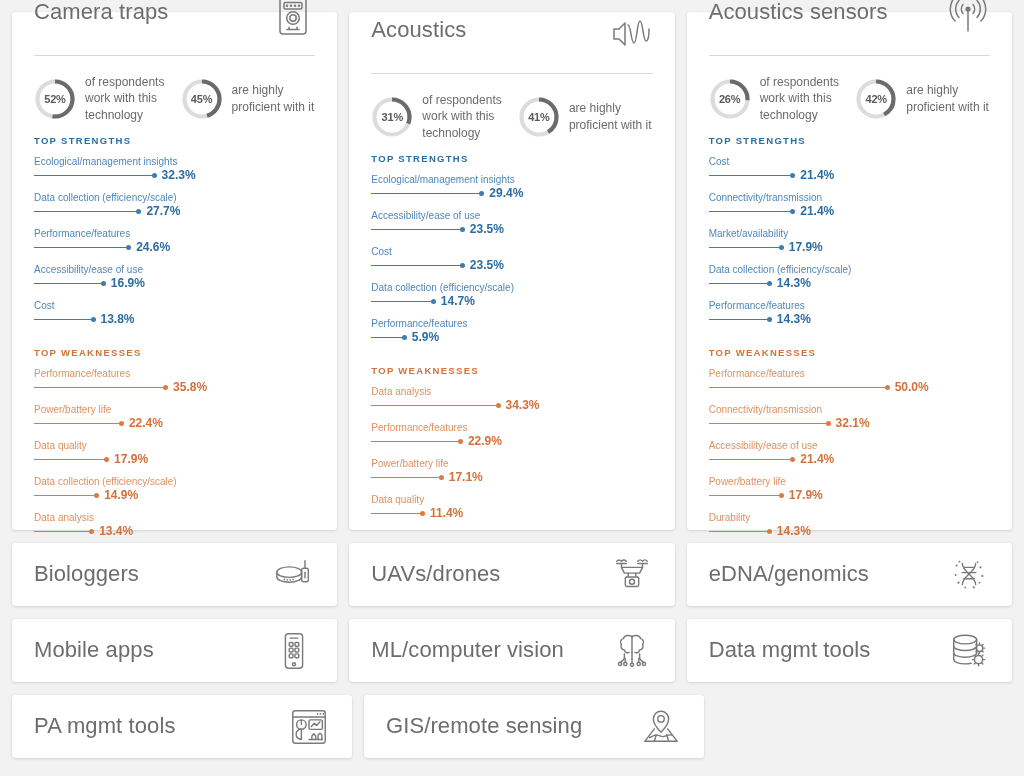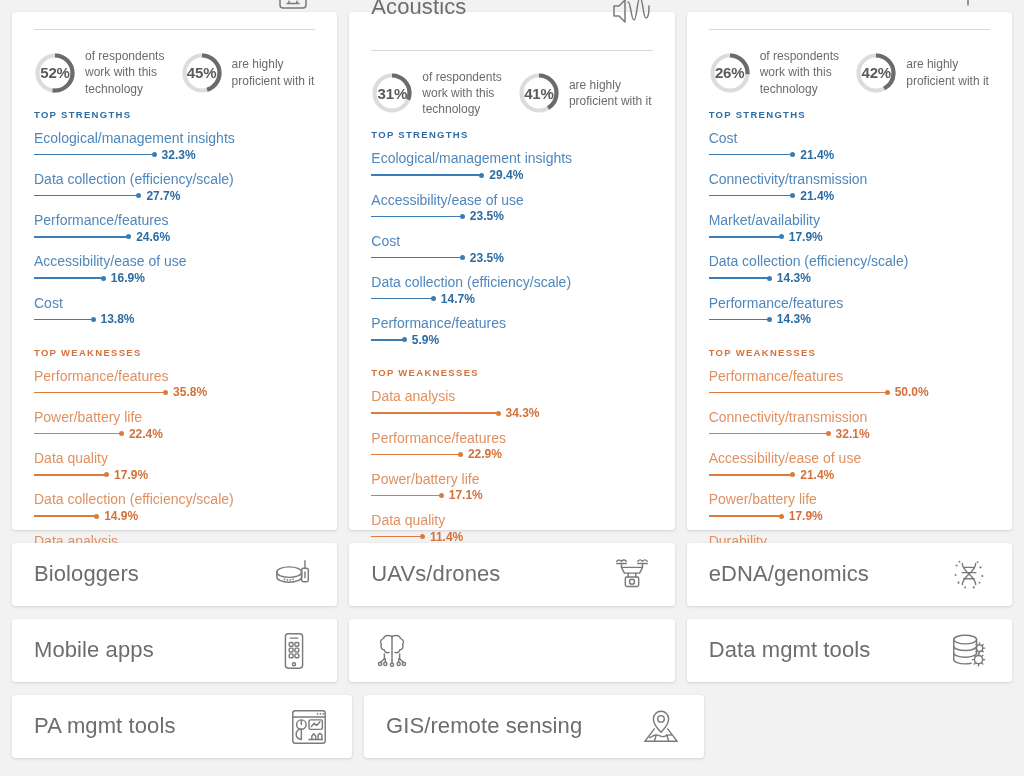--- a/index.html
+++ b/index.html
@@ -39,37 +39,37 @@
 
   
   .gauges { display: flex; align-items: center; margin-top: 18px; }
   .gauge-block { display: flex; align-items: center; }
   .gauge-block.first { width: 186px; }
   .gauge { position: relative; width: 42px; height: 42px; flex: 0 0 auto; }
   .gauge svg { display: block; transform: rotate(-90deg); }
   .gauge-val {
     position: absolute; inset: 0;
     display: flex; align-items: center; justify-content: center;
-    font-size: 15px; font-weight: 700; color: #5a5a5a; letter-spacing: -.2px;
+    font-size: 11px; font-weight: 700; color: #5a5a5a; letter-spacing: -.2px;
   }
   .gauge-label {
     margin-left: 9px; font-size: 12px; color: #6b6b6b; line-height: 1.35; max-width: 120px;
   }
 
   
   .section { margin-top: 12px; }
   .section-title {
     font-size: 9.5px; font-weight: 700; letter-spacing: 1.3px; text-transform: uppercase;
     margin-bottom: 9px;
   }
   .section.strengths .section-title { color: #2b6ca3; }
   .section.weaknesses .section-title { color: #d4713a; }
 
   .item { margin-bottom: 11px; }
-  .item-label { font-size: 14px; line-height: 1.3; margin-bottom: 3px; white-space: nowrap; }
+  .item-label { font-size: 10px; line-height: 1.3; margin-bottom: 3px; white-space: nowrap; }
   .section.strengths .item-label { color: #4f87bc; }
   .section.weaknesses .item-label { color: #e09161; }
 
   .item-bar { display: flex; align-items: center; height: 9px; }
   .bar-line { height: 1.5px; flex: 0 0 auto; }
   .bar-dot { width: 5px; height: 5px; border-radius: 50%; flex: 0 0 auto; margin-left: -1px; }
   .bar-value { font-size: 12px; font-weight: 700; margin-left: 5px; white-space: nowrap; }
   .section.strengths .bar-line, .section.strengths .bar-dot { background: #3b7cb5; }
   .section.strengths .bar-value { color: #2b6ca3; }
   .section.weaknesses .bar-line, .section.weaknesses .bar-dot { background: #dd7b3f; }
@@ -512,20 +512,21 @@
               <rect x="17" y="14" width="4" height="4" rx="1" fill="none" stroke="currentColor" stroke-width="1.5" stroke-linecap="round" stroke-linejoin="round"></rect>
               <rect x="23" y="14" width="4" height="4" rx="1" fill="none" stroke="currentColor" stroke-width="1.5" stroke-linecap="round" stroke-linejoin="round"></rect>
               <rect x="17" y="20" width="4" height="4" rx="1" fill="none" stroke="currentColor" stroke-width="1.5" stroke-linecap="round" stroke-linejoin="round"></rect>
               <rect x="23" y="20" width="4" height="4" rx="1" fill="none" stroke="currentColor" stroke-width="1.5" stroke-linecap="round" stroke-linejoin="round"></rect>
               <rect x="17" y="26" width="4" height="4" rx="1" fill="none" stroke="currentColor" stroke-width="1.5" stroke-linecap="round" stroke-linejoin="round"></rect>
               <rect x="23" y="26" width="4" height="4" rx="1" fill="none" stroke="currentColor" stroke-width="1.5" stroke-linecap="round" stroke-linejoin="round"></rect>
             </svg>
           </div>
         </div>
         <div class="card collapsed">
+          <div class="card-title">ML/computer vision</div>
           <div class="card-icon">
             <svg viewBox="0 0 44 46">
               <path d="M22 7v18" fill="none" stroke="currentColor" stroke-width="1.5" stroke-linecap="round" stroke-linejoin="round"></path>
               <path d="M22 8.5c-2.5-3-8-2-9 1.5-3 .5-4 4-2 6-1.5 2.5 0 5.5 3 6 .5 2.5 3 3.5 5 2.5M22 8.5c2.5-3 8-2 9 1.5 3 .5 4 4 2 6 1.5 2.5 0 5.5-3 6-.5 2.5-3 3.5-5 2.5" fill="none" stroke="currentColor" stroke-width="1.5" stroke-linecap="round" stroke-linejoin="round"></path>
               <path d="M14 26v5M22 25v7M30 26v5" fill="none" stroke="currentColor" stroke-width="1.5" stroke-linecap="round" stroke-linejoin="round"></path>
               <path d="M14 31l-4 4M30 31l4 4M22 32v4" fill="none" stroke="currentColor" stroke-width="1.5" stroke-linecap="round" stroke-linejoin="round"></path>
               <circle cx="9.5" cy="36.5" r="1.7" fill="none" stroke="currentColor" stroke-width="1.5" stroke-linecap="round" stroke-linejoin="round"></circle>
               <circle cx="15" cy="36.5" r="1.7" fill="none" stroke="currentColor" stroke-width="1.5" stroke-linecap="round" stroke-linejoin="round"></circle>
               <circle cx="22" cy="37.5" r="1.7" fill="none" stroke="currentColor" stroke-width="1.5" stroke-linecap="round" stroke-linejoin="round"></circle>
               <circle cx="29" cy="36.5" r="1.7" fill="none" stroke="currentColor" stroke-width="1.5" stroke-linecap="round" stroke-linejoin="round"></circle>

